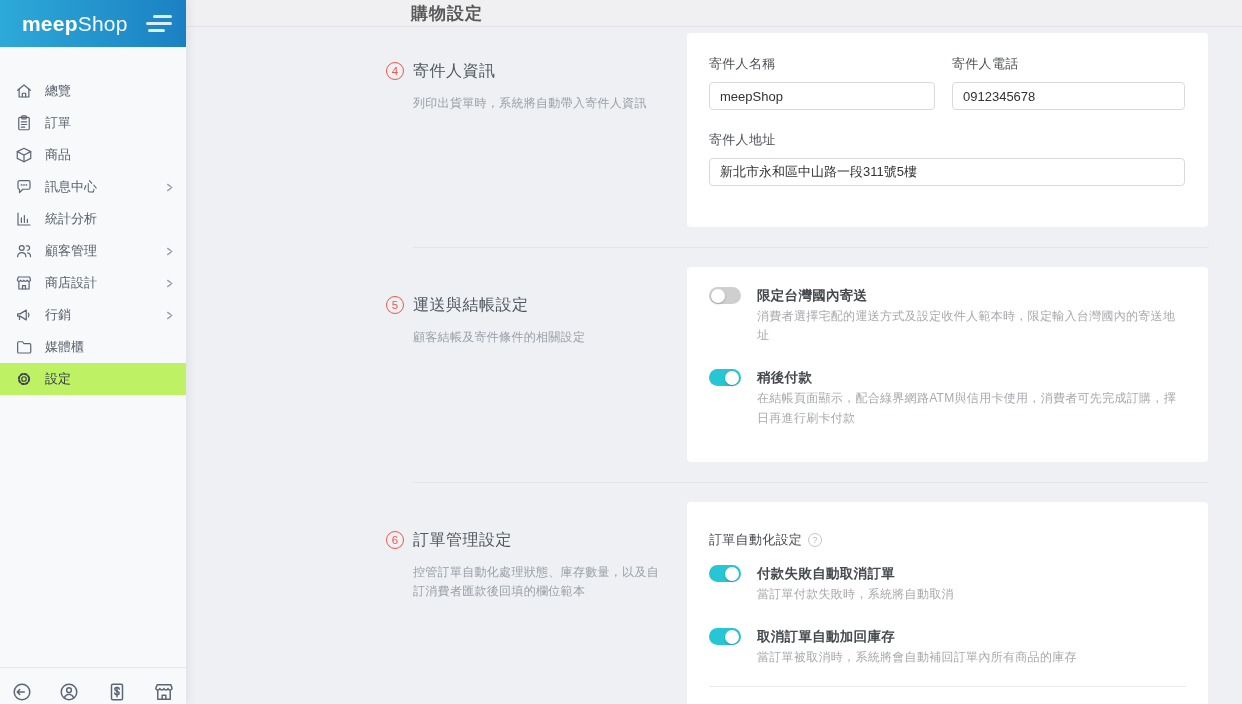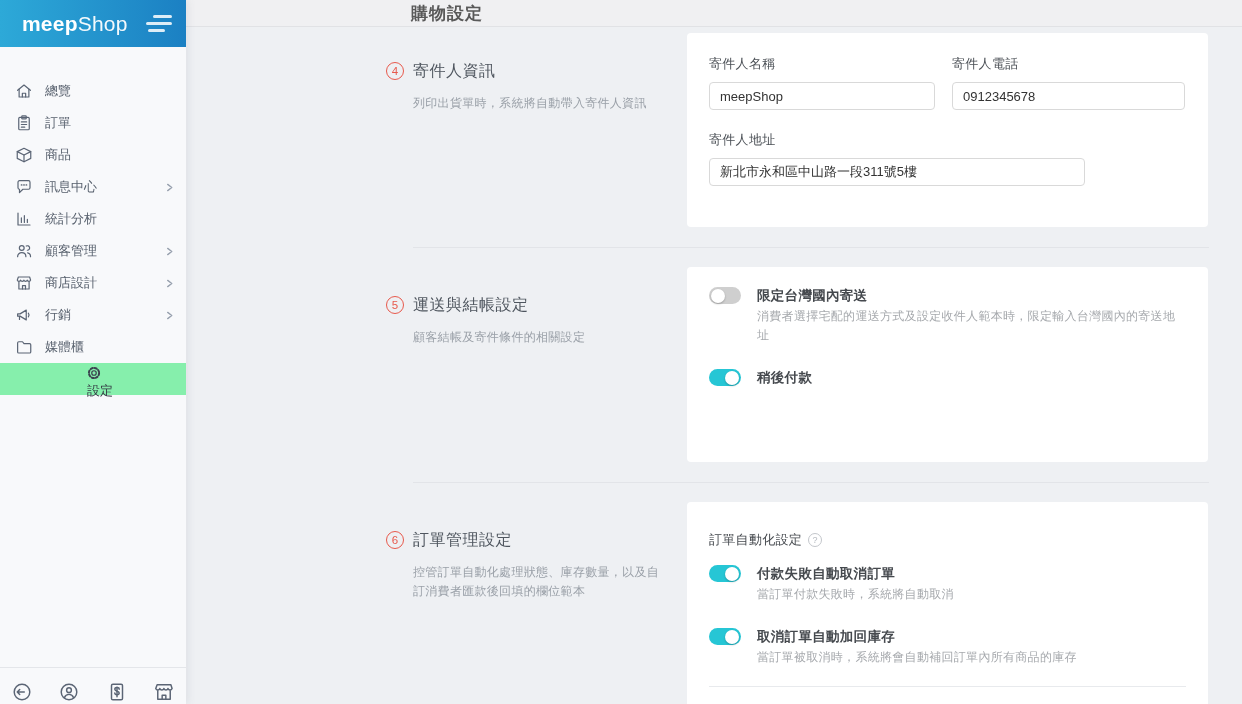--- a/index.html
+++ b/index.html
@@ -17,21 +17,21 @@
   .burger i { display:block; height:3px; border-radius:2px; background:rgba(255,255,255,.85); }
   .burger i:nth-child(1){ width:19px; margin-left:7px; }
   .burger i:nth-child(2){ width:26px; }
   .burger i:nth-child(3){ width:17px; margin-left:2px; }
 
   .nav { padding-top:28px; flex:1 1 auto; }
   .nav-item { height:32px; display:flex; align-items:center; padding:0 12px 0 14px; cursor:pointer; color:#57606d; }
   .nav-item .ic { width:19px; height:19px; display:flex; align-items:center; justify-content:center; flex-shrink:0; }
   .nav-item .lbl { margin-left:12px; font-size:13px; }
   .nav-item .chev { margin-left:auto; display:flex; align-items:center; }
-  .nav-item.active { background:#86efac; color:#343a43;flex-direction:column; }
+  .nav-item.active { background:#bef264; color:#343a43; }
   .nav-item.active .lbl { color:#343a43; }
   svg.icon { stroke:#5b6575; fill:none; stroke-width:1.6; stroke-linecap:round; stroke-linejoin:round; }
   .nav-item.active svg.icon { stroke:#3a414e; }
 
   .side-bottom { flex-shrink:0; border-top:1px solid #e4e6ea; padding:12px 10px 0 10px; display:flex; justify-content:space-between; }
   .side-bottom .bicon { width:24px; height:24px; display:flex; align-items:center; justify-content:center; cursor:pointer; }
 
   
   .main { flex:1 1 auto; display:flex; flex-direction:column; height:704px; overflow:hidden; }
   .topbar { height:27px; background:#f0f0f2; border-bottom:1px solid #e1e2e5; display:flex; align-items:center; flex-shrink:0; }
@@ -53,21 +53,21 @@
 
   .hr { height:1px; background:#e2e4e8; margin:20px 33px 19px 227px; }
 
   
   .frow { display:flex; }
   .fcol1 { width:226px; margin-right:17px; }
   .fcol2 { width:233px; }
   .flabel { font-size:13px; color:#4a4f55; letter-spacing:.3px; }
   .finput { margin-top:9px; width:100%; height:28px; border:1px solid #d9d9d9; border-radius:4px; background:#fff; padding:0 10px; font-size:13px; color:#333; font-family:"Liberation Sans","DejaVu Sans",sans-serif; outline:none; }
   .frow2 { margin-top:21px; }
-  .faddr { width:376px; }
+  .faddr { width:476px; }
 
   
   .trow { display:flex; }
   .trow + .trow { margin-top:24px; }
   .tgl { width:32px; height:17px; border-radius:9px; background:#cfcfcf; position:relative; flex-shrink:0; margin-top:0; cursor:pointer; transition:background .2s; }
   .tgl .knob { position:absolute; top:1.5px; left:2px; width:14px; height:14px; border-radius:50%; background:#fff; box-shadow:0 1px 2px rgba(0,0,0,.25); }
   .tgl.on { background:#26c6d5; }
   .tgl.on .knob { left:16px; }
   .ttext { margin-left:16px; }
   .tlabel { font-size:13.5px; font-weight:700; color:#45494e; letter-spacing:.3px; }
@@ -307,20 +307,21 @@
               <div class="tlabel">限定台灣國內寄送</div>
               <div class="tdesc">消費者選擇宅配的運送方式及設定收件人範本時，限定輸入台灣國內的寄送地址</div>
             </div>
           </div>
           <div class="trow">
             <span class="tgl on">
                 <span class="knob"></span>
               </span>
             <div class="ttext">
               <div class="tlabel">稍後付款</div>
+              <div class="tdesc">在結帳頁面顯示，配合綠界網路ATM與信用卡使用，消費者可先完成訂購，擇日再進行刷卡付款</div>
             </div>
           </div>
         </div>
       </div>
 
       <div class="hr"></div>
 
       <div class="section">
         <div class="sec-left">
           <span class="step-num">6</span>

